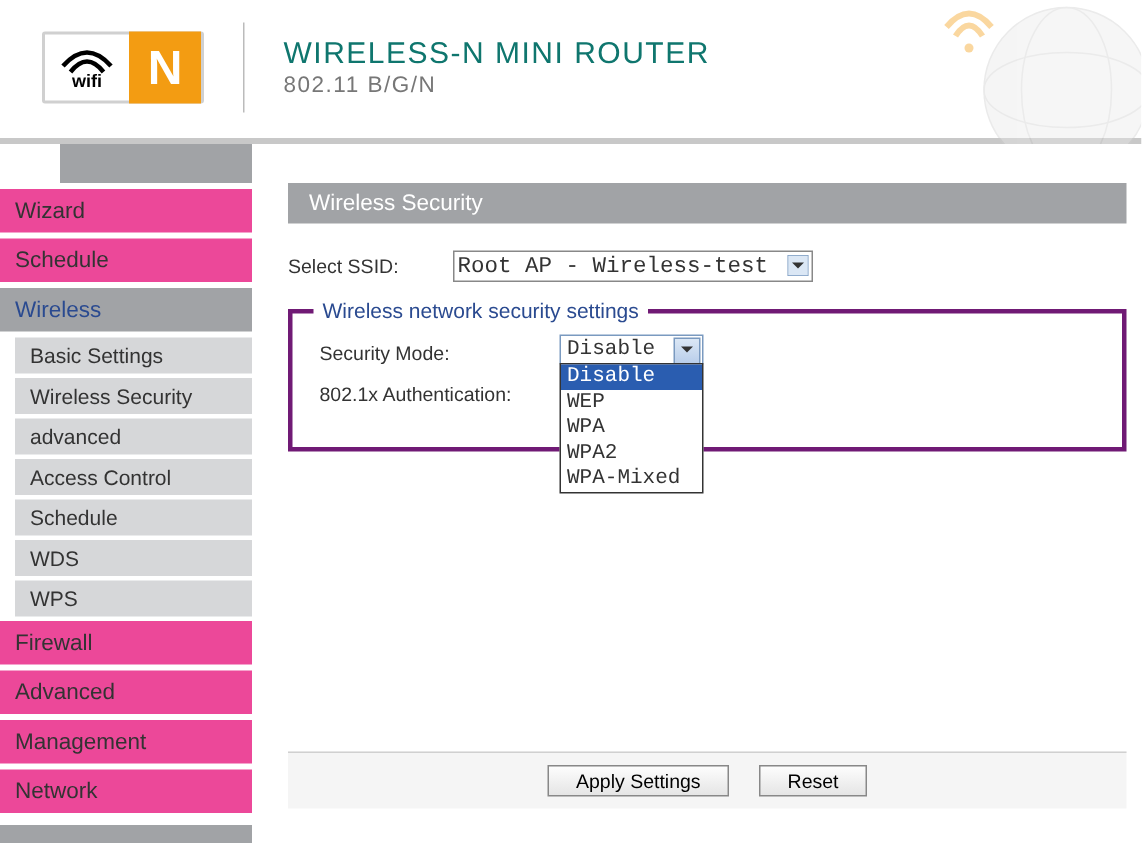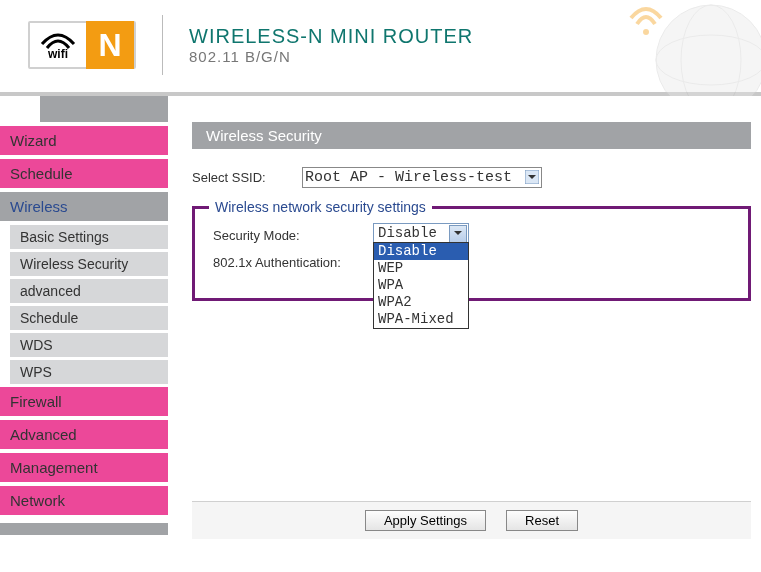--- a/index.html
+++ b/index.html
@@ -279,20 +279,21 @@
 
 <div class="layout">
   <div class="sidebar">
     <div class="side-top-pad"></div>
     <div class="side-item">Wizard</div>
     <div class="side-item">Schedule</div>
     <div class="side-item active">Wireless</div>
     <div class="side-sub">Basic Settings</div>
     <div class="side-sub">Wireless Security</div>
     <div class="side-sub">advanced</div>
+    <div class="side-sub">Access Control</div>
     <div class="side-sub">Schedule</div>
     <div class="side-sub">WDS</div>
     <div class="side-sub">WPS</div>
     <div class="side-item">Firewall</div>
     <div class="side-item">Advanced</div>
     <div class="side-item">Management</div>
     <div class="side-item">Network</div>
     <div class="side-bottom-pad"></div>
   </div>
 

